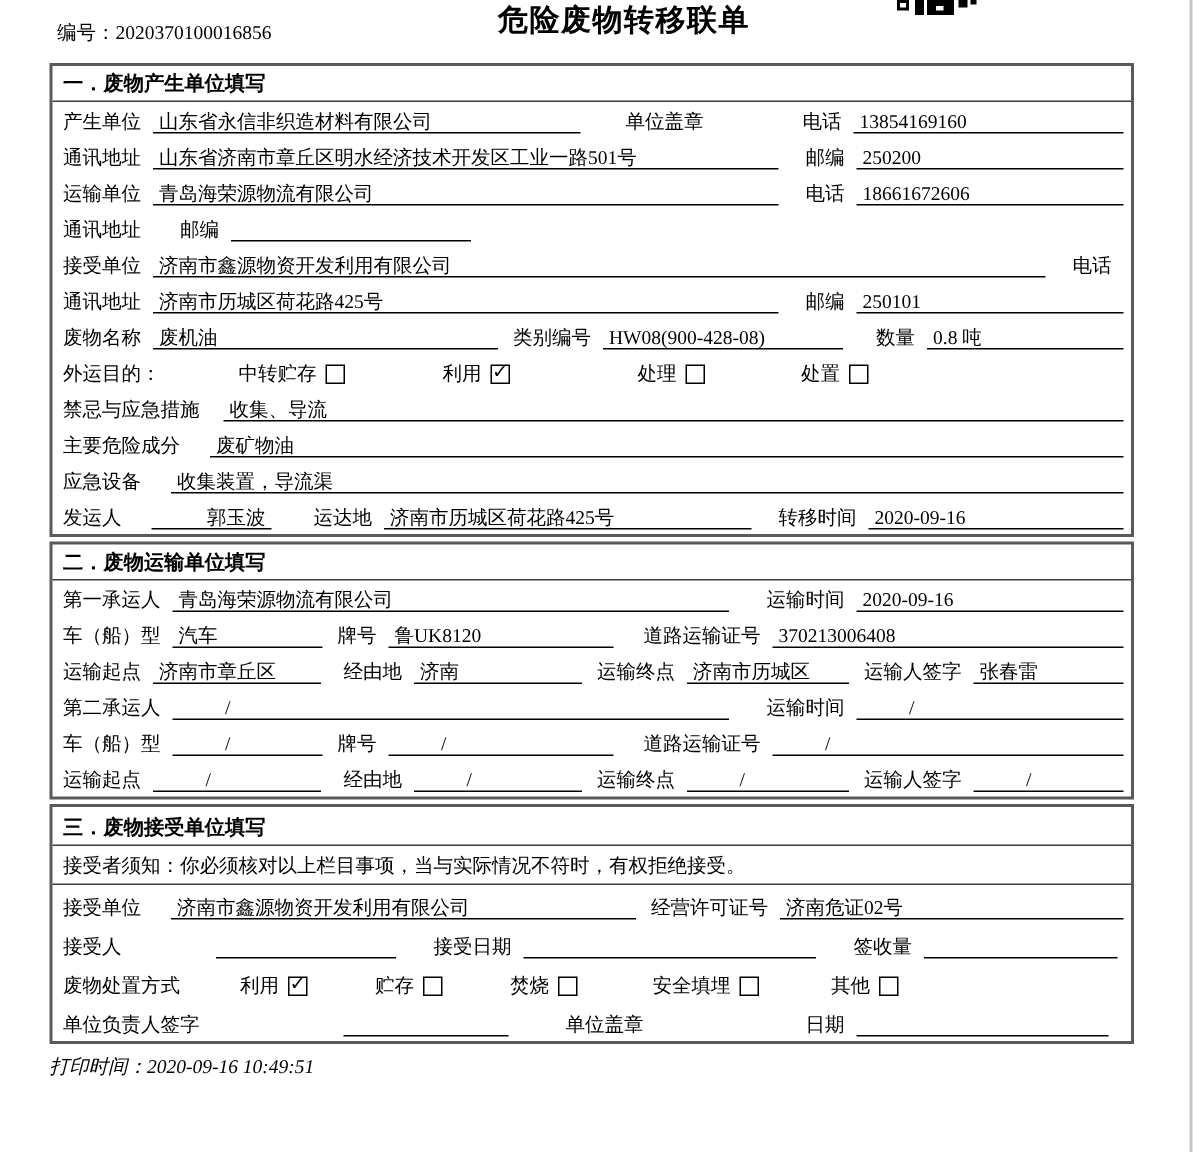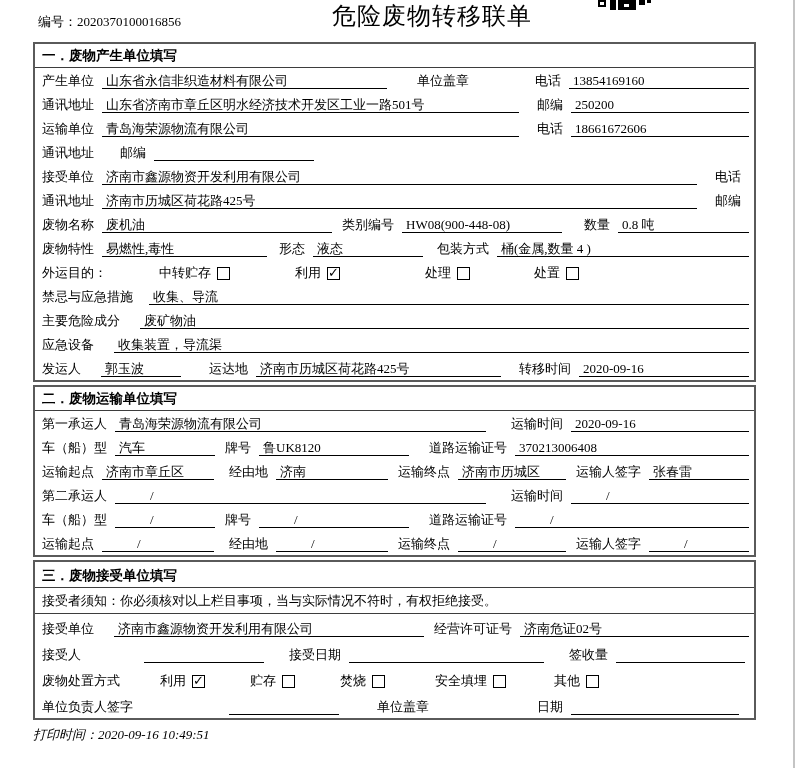--- a/index.html
+++ b/index.html
@@ -5,21 +5,21 @@
   html,body{margin:0;padding:0;}
   body{
     width:796px;height:768px;background:#ffffff;color:#000;
     font-family:"Liberation Serif","DejaVu Serif",serif;
     font-size:13px;position:relative;overflow:hidden;
   }
   .right-edge{position:absolute;top:0;right:1px;width:2px;height:768px;background:#c4c4c4;}
   .doc-header{position:relative;height:42px;}
   .serial{position:absolute;left:38px;top:13px;white-space:nowrap;}
   .doc-title{position:absolute;left:332px;top:0;margin:0;font-family:"DejaVu Sans","Liberation Sans",sans-serif;
-    font-size:24px;font-weight:normal;letter-spacing:1px;white-space:nowrap;}
+    font-size:20px;font-weight:bold;letter-spacing:1px;white-space:nowrap;}
   .qr{position:absolute;left:598px;top:0;}
   .sec{margin:0 0 3px 33px;width:723px;border:2px solid #5a5a5a;box-sizing:border-box;background:#fff;}
   .sec-head{height:24px;box-sizing:border-box;border-bottom:1px solid #3d3d3d;
     font-family:Liberation Mono, monospace;font-weight:bold;font-size:13.5px;
     padding:3px 0 0 7px;}
   .row{display:flex;align-items:flex-end;height:24px;box-sizing:border-box;
     padding:0 5px 3px 7px;white-space:nowrap;}
   .row.notice{align-items:center;padding-bottom:0;border-bottom:1px solid #3d3d3d;}
   .s3 .row{height:26px;}
   .s3 .sec-head{height:26px;padding-top:5px;}
@@ -89,39 +89,32 @@
   <div class="row">
     <span class="lbl">接受单位</span>
     <span class="val fill">济南市鑫源物资开发利用有限公司</span>
     <span class="lbl" style="margin-left:18px">电话</span>
   </div>
 
   <div class="row">
     <span class="lbl">通讯地址</span>
     <span class="val fill">济南市历城区荷花路425号</span>
     <span class="lbl" style="margin-left:18px">邮编</span>
+    <span class="val" style="width:178px">250101</span>
   </div>
 
   <div class="row">
     <span class="lbl">废物名称</span>
     <span class="val" style="width:230px">废机油</span>
     <span class="lbl" style="margin-left:10px">类别编号</span>
-    <span class="val" style="width:160px">HW08(900-448-08)</span>
+    <span class="val" style="width:160px">HW08(900-428-08)</span>
     <span class="lbl" style="margin-left:22px">数量</span>
     <span class="val fill">0.8 吨</span>
   </div>
 
-  <div class="row">
-    <span class="lbl">废物特性</span>
-    <span class="val" style="width:165px">易燃性,毒性</span>
-    <span class="lbl" style="margin-left:12px">形态</span>
-    <span class="val" style="width:110px">液态</span>
-    <span class="lbl" style="margin-left:14px">包装方式</span>
-    <span class="val fill">桶(金属,数量 4 )</span>
-  </div>
 
   <div class="row">
     <span class="lbl">外运目的：</span>
     <span class="opt" style="margin-left:44px">
       <span>中转贮存</span>
       <span class="cb"></span>
     </span>
     <span class="opt" style="margin-left:65px">
       <span>利用</span>
       <span class="cb checked"></span>
@@ -146,21 +139,21 @@
     <span class="val fill" style="margin-left:12px">废矿物油</span>
   </div>
 
   <div class="row">
     <span class="lbl">应急设备</span>
     <span class="val fill" style="margin-left:12px">收集装置，导流渠</span>
   </div>
 
   <div class="row">
     <span class="lbl">发运人</span>
-    <span class="val" style="width:80px;margin-left:12px;text-align:left">郭玉波</span>
+    <span class="val" style="width:80px;margin-left:12px;text-align:right">郭玉波</span>
     <span class="lbl" style="margin-left:28px">运达地</span>
     <span class="val" style="width:245px">济南市历城区荷花路425号</span>
     <span class="lbl" style="margin-left:18px">转移时间</span>
     <span class="val fill">2020-09-16</span>
   </div>
 </section>
 
 <section class="sec s2">
   <div class="sec-head">二．废物运输单位填写</div>
 

